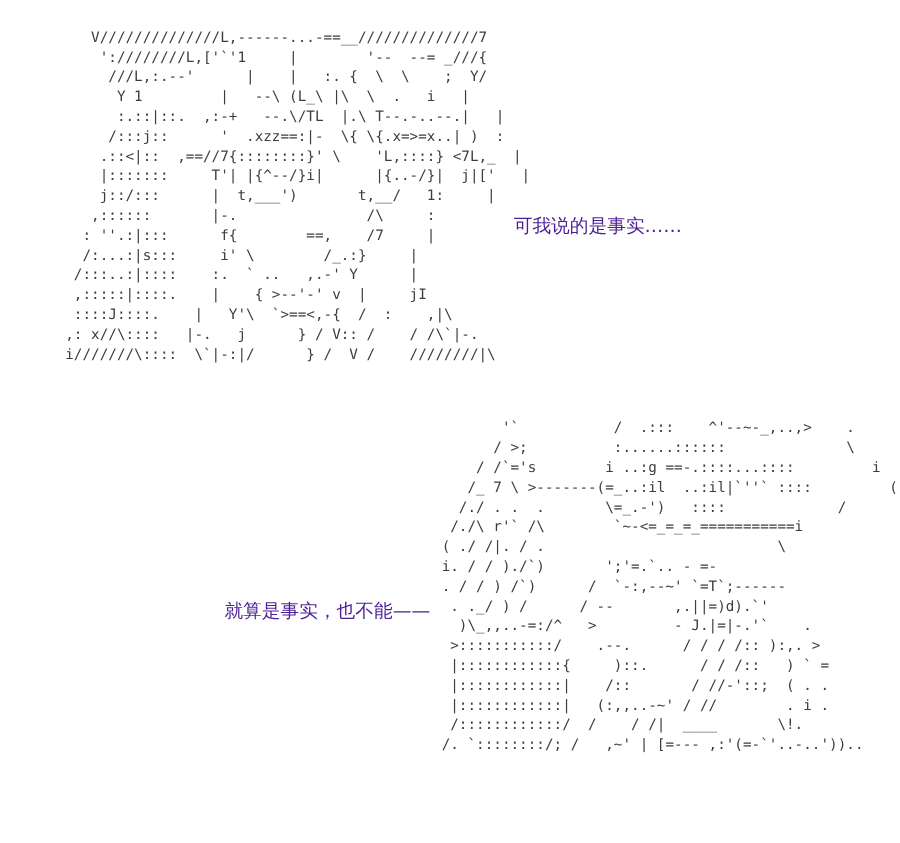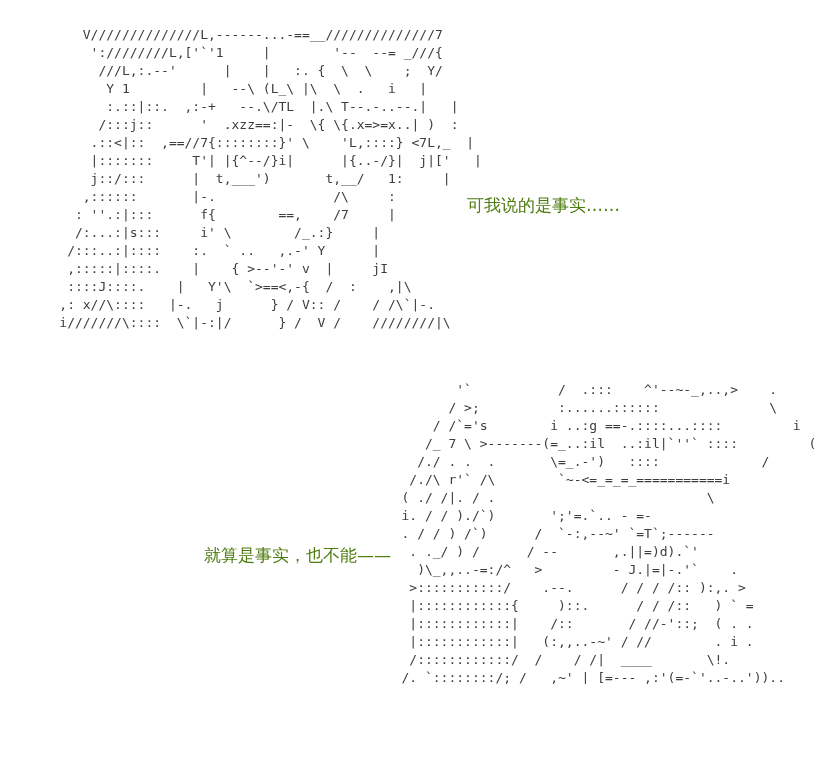--- a/index.html
+++ b/index.html
@@ -30,21 +30,21 @@
     top: 26px;
   }
   pre.aa-bottom {
     left: 378px;
     top: 381px;
   }
   .dialogue {
     position: absolute;
     font-family: "DejaVu Sans", "Liberation Sans", sans-serif;
     font-size: 17px;
-    color: #4d7c0f;
+    color: #4c1d95;
     white-space: nowrap;
   }
   .dialogue-1 {
     left: 467px;
     top: 194px;
   }
   .dialogue-2 {
     left: 204px;
     top: 544px;
   }

